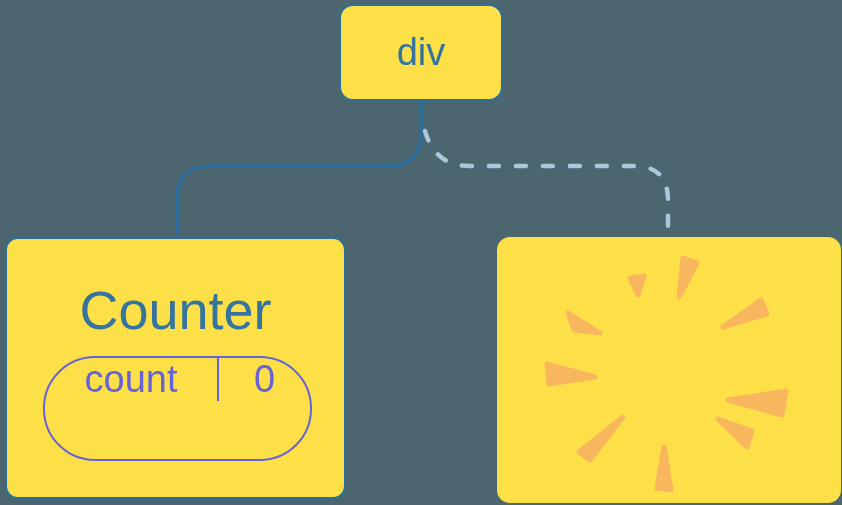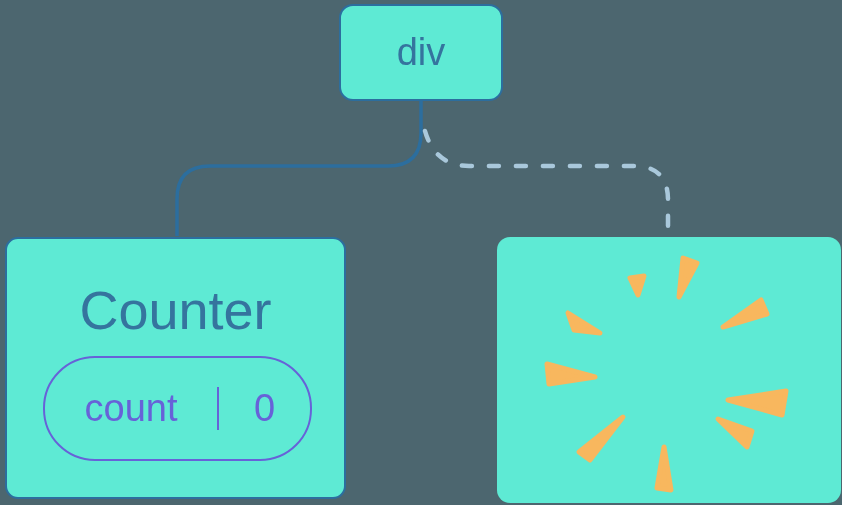--- a/index.html
+++ b/index.html
@@ -16,21 +16,21 @@
     overflow: hidden;
   }
   .connectors {
     position: absolute;
     left: 0; top: 0;
     width: 842px; height: 505px;
     pointer-events: none;
   }
   .node {
     position: absolute;
-    background: #5eead4;
+    background: #fde047;
     box-sizing: border-box;
   }
   .node-div {
     left: 339px; top: 4px;
     width: 164px; height: 97px;
     border: 2.5px solid #2C6E9E;
     border-radius: 14px;
     display: flex;
     align-items: center;
     justify-content: center;
@@ -51,21 +51,21 @@
     font-weight: 500;
     color: #35749E;
   }
   .state-pill {
     position: absolute;
     left: 36px; top: 117px;
     width: 265px; height: 101px;
     border: 2.5px solid #6762D8;
     border-radius: 52px;
     display: flex;
-    align-items: center;
+    align-items: flex-start;
     color: #6762D8;
     font-size: 38px;
     overflow: hidden;
   }
   .state-key {
     width: 172px;
     border-right: 2.5px solid #6762D8;
     display: flex;
     align-items: center;
     justify-content: center;

